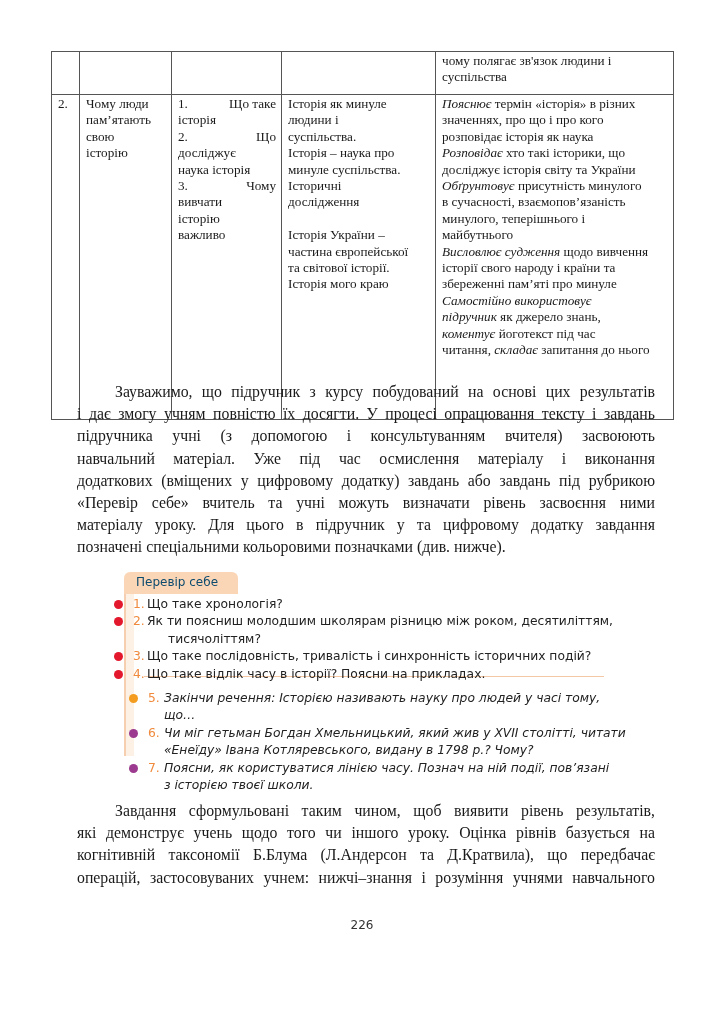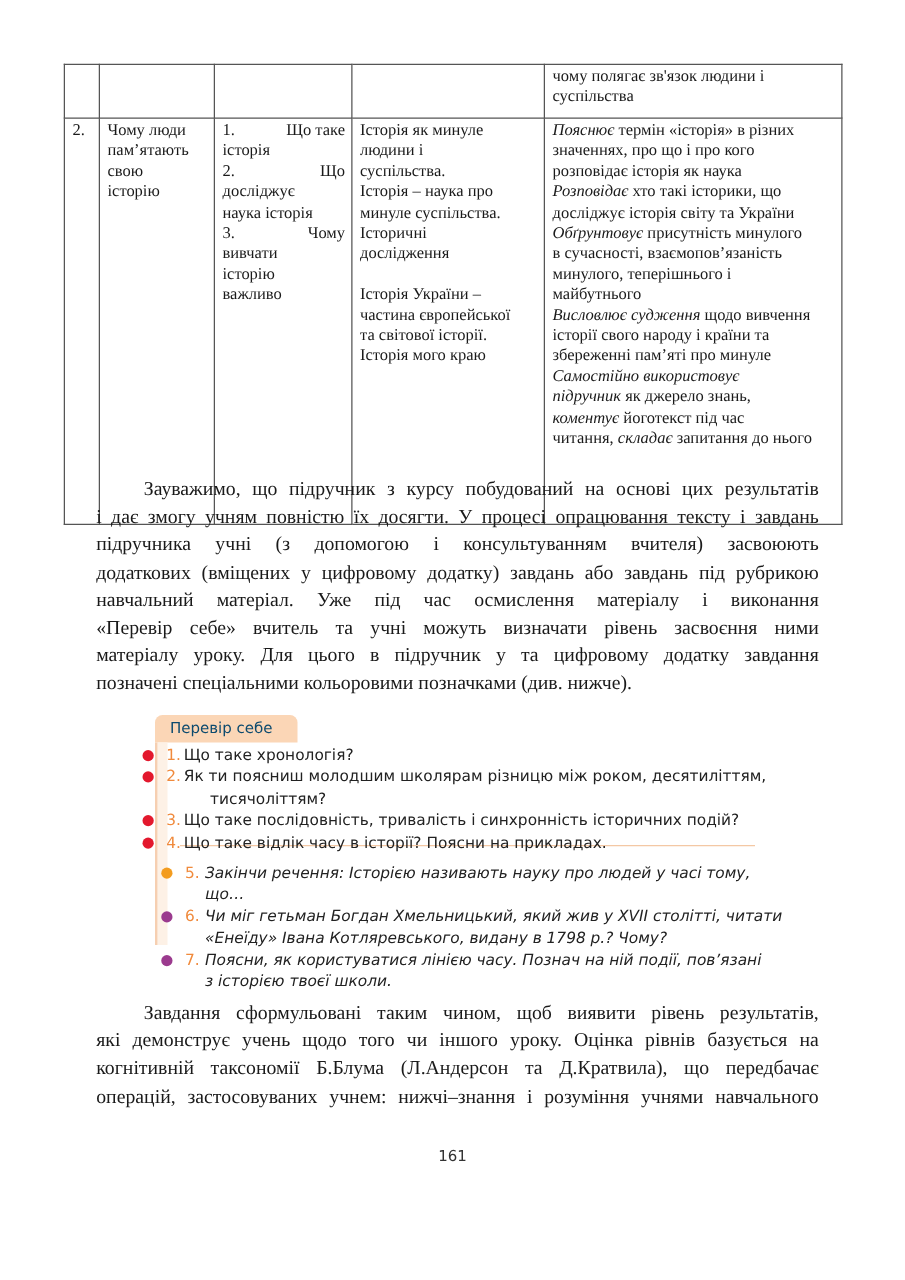--- a/index.html
+++ b/index.html
@@ -123,22 +123,22 @@
           <span class="cell-line"><span>читання, </span><i class="em">складає</i><span> запитання до нього</span></span>
         </td>
   </tr>
 </tbody>
   </table>
 
 <div class="para p1" id="para1">
     <span class="ln first">Зауважимо, що підручник з курсу побудований на основі цих результатів</span>
     <span class="ln">і дає змогу учням повністю їх досягти. У процесі опрацювання тексту і завдань</span>
     <span class="ln">підручника учні (з допомогою і консультуванням вчителя) засвоюють</span>
+    <span class="ln">навчальний матеріал. Уже під час осмислення матеріалу і виконання</span>
     <span class="ln">додаткових (вміщених у цифровому додатку) завдань або завдань під рубрикою</span>
-    <span class="ln">навчальний матеріал. Уже під час осмислення матеріалу і виконання</span>
     <span class="ln">«Перевір себе» вчитель та учні можуть визначати рівень засвоєння ними</span>
     <span class="ln">матеріалу уроку. Для цього в підручник у та цифровому додатку завдання</span>
     <span class="ln last">позначені спеціальними кольоровими позначками (див. нижче).</span>
   </div>
 
 <div class="box" id="box">
   <div class="box-tab"></div>
   <div class="box-title">Перевір себе</div>
   <div class="box-bg"></div>
   <div class="box-vline"></div>
@@ -184,13 +184,13 @@
     </div>
   </div>
 
 <div class="para p2" id="para2">
     <span class="ln first">Завдання сформульовані таким чином, щоб виявити рівень результатів,</span>
     <span class="ln">які демонструє учень щодо того чи іншого уроку. Оцінка рівнів базується на</span>
     <span class="ln">когнітивній таксономії Б.Блума (Л.Андерсон та Д.Кратвила), що передбачає</span>
     <span class="ln">операцій, застосовуваних учнем: нижчі–знання і розуміння учнями навчального</span>
   </div>
 
-<div class="pagenum">161</div>
+<div class="pagenum">226</div>
 
 </body></html>

